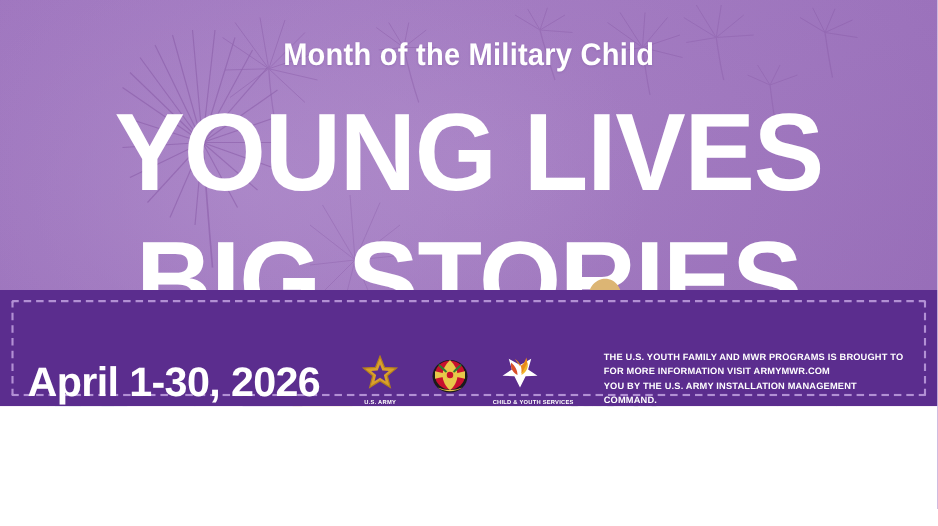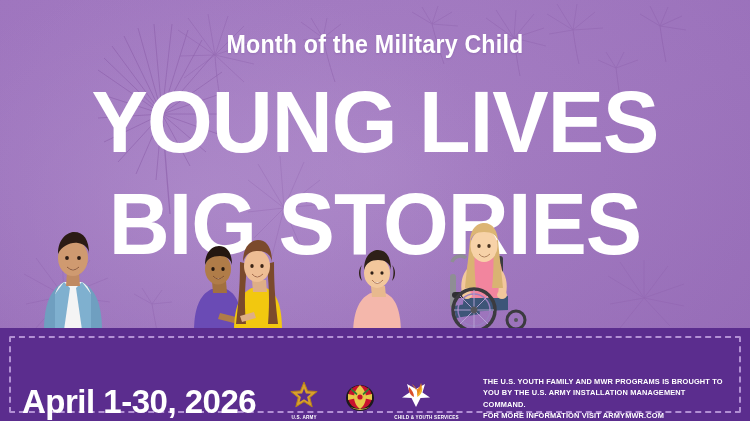--- a/index.html
+++ b/index.html
@@ -3,21 +3,21 @@
 <meta charset="utf-8">
 <style>
   html, body {
     margin: 0;
     padding: 0;
     background: #ffffff;
   }
   .banner {
     position: relative;
     width: 750px;
-    height: 421px;
+    height: 325px;
     overflow: hidden;
     background: #a077c0;
     font-family: "Liberation Sans", sans-serif;
     -webkit-font-smoothing: antialiased;
   }
   
   .bg-base {
     position: absolute;
     inset: 0;
     background:
@@ -505,20 +505,20 @@
             <path d="M14 3 C18 6 20 10 19 15 C23 12 25 7 23 2 C22 6 20 8 18 9 C17 7 15 5 14 3 Z" fill="#e8891c"></path>
             <path d="M11 6 C14 9 16 12 16 16 C12 14 10 10 11 6 Z" fill="#d94f2b"></path>
             <path d="M24 6 C22 10 20 13 19 16 C23 14 25 10 24 6 Z" fill="#f0b429"></path>
           </svg>
           <div class="logo-cap">CHILD &amp; YOUTH SERVICES</div>
         </div>
       </div>
 
       <div class="disclaimer">
         <div>THE U.S. YOUTH FAMILY AND MWR PROGRAMS IS BROUGHT TO</div>
+        <div>FOR MORE INFORMATION VISIT ARMYMWR.COM</div>
         <div>YOU BY THE U.S. ARMY INSTALLATION MANAGEMENT COMMAND.</div>
-        <div>FOR MORE INFORMATION VISIT ARMYMWR.COM</div>
       </div>
 
     </div>
   </div>
 
 </div>
 
 </body></html>

